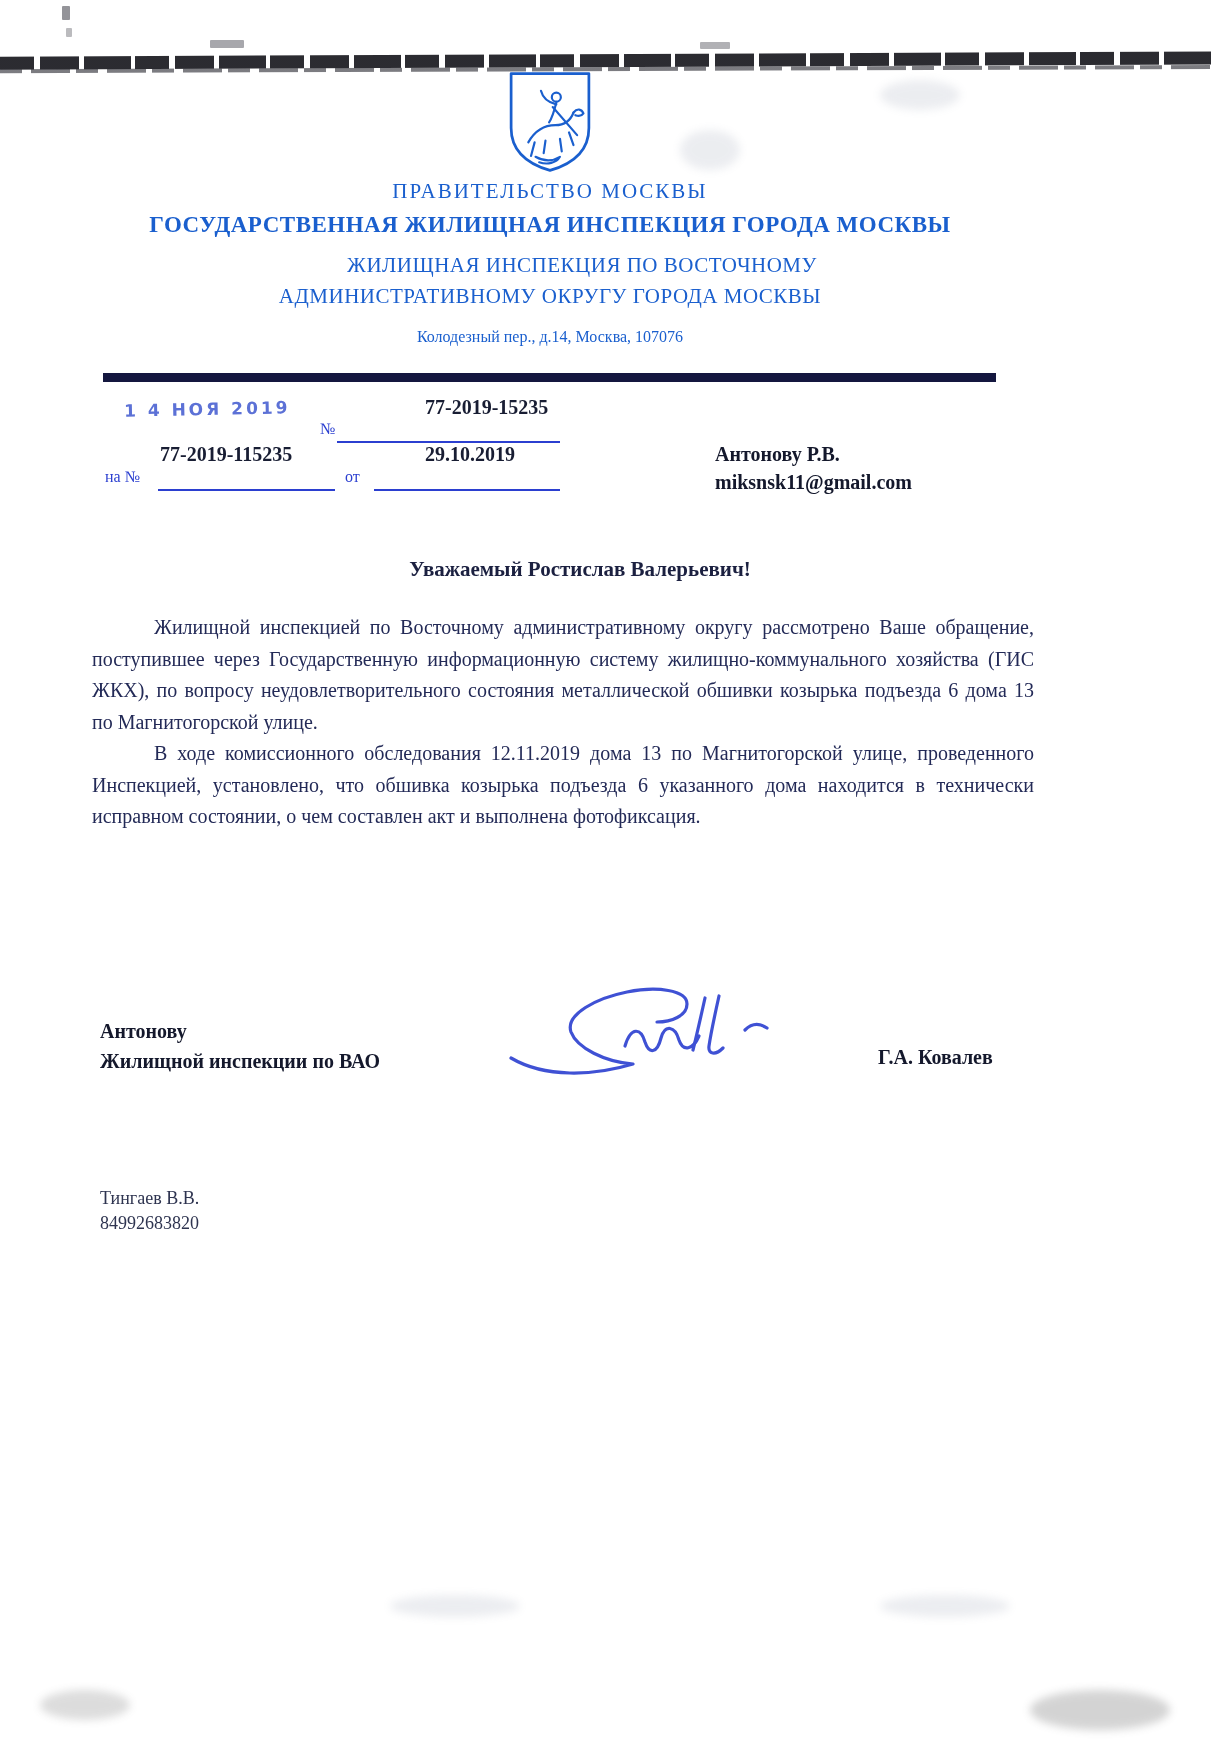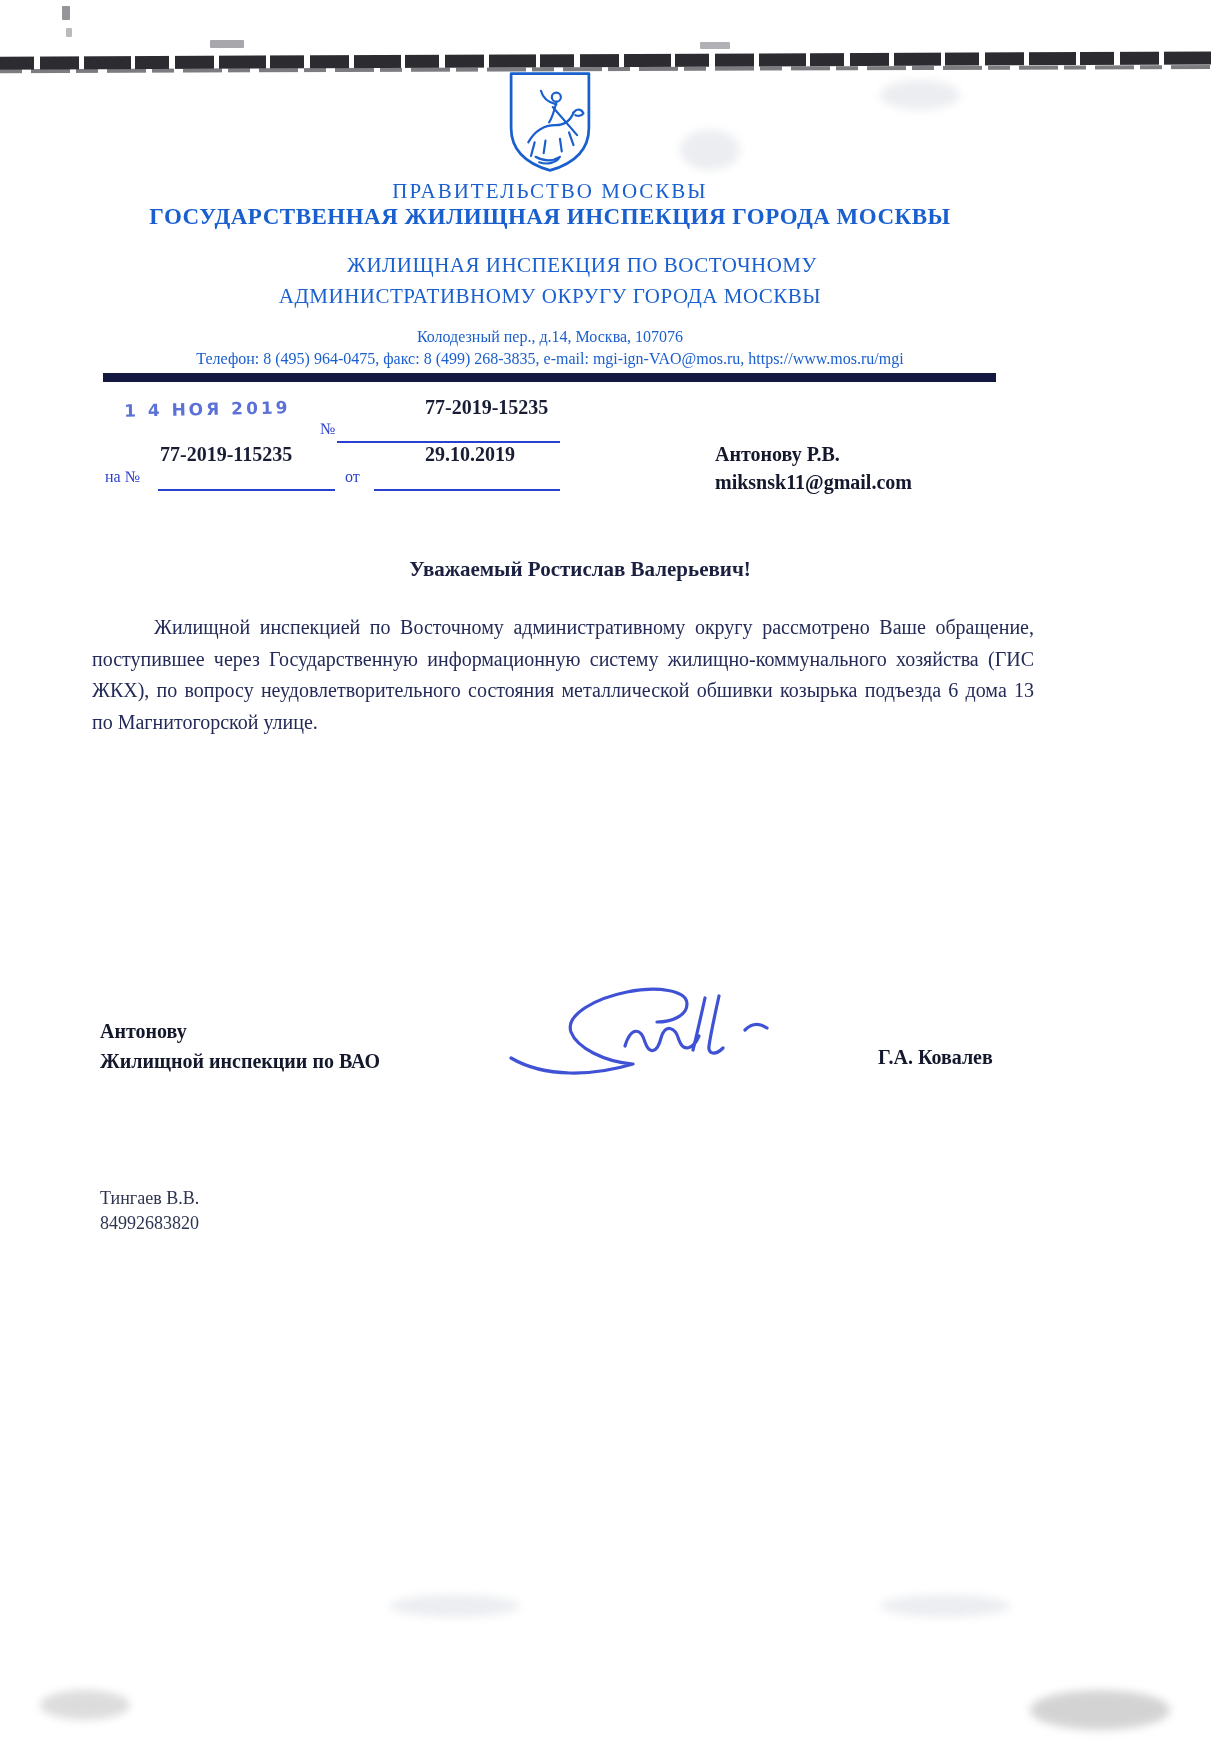--- a/index.html
+++ b/index.html
@@ -26,21 +26,21 @@
     background: repeating-linear-gradient(90deg,
       #24242c 0 22px, rgba(36,36,44,0) 22px 31px,
       #24242c 31px 70px, rgba(36,36,44,0) 70px 76px);
     transform: rotate(-0.2deg); opacity:.6;
   }
   .speck { position:absolute; background:#3c3c46; opacity:.55; border-radius:1px; }
   .smudge { position:absolute; background:#8a93a8; opacity:.16; filter:blur(4px); border-radius:50%; }
 
   
   .gov-title   { top:179px; font-size:21px; letter-spacing:2px; color:#1a5fce; }
-  .org-name    { top:204px; font-size:23px; font-weight:bold; color:#1a5fce; letter-spacing:.5px; }
+  .org-name    { top:212px; font-size:23px; font-weight:bold; color:#1a5fce; letter-spacing:.5px; }
   .division-1  { top:253px; font-size:21px; color:#1a5fce; letter-spacing:.5px;padding-left:32px; }
   .division-2  { top:284px; font-size:21px; color:#1a5fce; letter-spacing:.5px; }
   .address     { top:328px; font-size:16px; color:#1a5fce; }
   .contacts    { top:350px; font-size:16px; color:#1a5fce; }
   .header-rule { top:373px; left:103px; width:893px; height:9px; background:#14173f; }
 
   
   .stamp {
     top:399px; left:124px; font-family:"DejaVu Sans", sans-serif;
     font-size:17px; font-weight:bold; letter-spacing:3px;
@@ -105,41 +105,41 @@
         <path d="M34 96 C43 101 53 101 61 96 C57 103 47 105 38 102"></path>
       </g>
     </svg>
   </div>
 
   <div class="centered gov-title">ПРАВИТЕЛЬСТВО МОСКВЫ</div>
   <div class="centered org-name">ГОСУДАРСТВЕННАЯ ЖИЛИЩНАЯ ИНСПЕКЦИЯ ГОРОДА МОСКВЫ</div>
   <div class="centered division-1">ЖИЛИЩНАЯ ИНСПЕКЦИЯ ПО ВОСТОЧНОМУ</div>
   <div class="centered division-2">АДМИНИСТРАТИВНОМУ ОКРУГУ ГОРОДА МОСКВЫ</div>
   <div class="centered address">Колодезный пер., д.14, Москва, 107076</div>
-  <div class="centered contacts">Телефон: 8 (495) 964-0475, факс: 8 (499) 268-3835, e-mail: mgi-ign-VAO@mos.ru, https://www.mos.ru/mgi</div>
   <div class="abs header-rule"></div>
 
   <div class="abs stamp">1 4 НОЯ 2019</div>
   <div class="abs ref-bold" style="top:396px; left:425px;">77-2019-15235</div>
   <div class="abs ref-label" style="top:420px; left:320px;">№</div>
   <div class="abs blank-line" style="top:441px; left:337px; width:223px;"></div>
 
   <div class="abs ref-bold" style="top:443px; left:160px;">77-2019-115235</div>
   <div class="abs ref-bold" style="top:443px; left:425px;">29.10.2019</div>
   <div class="abs ref-label" style="top:468px; left:105px;">на №</div>
   <div class="abs blank-line" style="top:489px; left:158px; width:177px;"></div>
   <div class="abs ref-label" style="top:468px; left:345px;">от</div>
   <div class="abs blank-line" style="top:489px; left:374px; width:186px;"></div>
 
   <div class="abs recipient" style="top:443px; left:715px;">Антонову Р.В.</div>
   <div class="abs recipient" style="top:471px; left:715px;">miksnsk11@gmail.com</div>
 
   <div class="abs salutation">Уважаемый Ростислав Валерьевич!</div>
   <div class="abs body-text">
     <p>Жилищной инспекцией по Восточному административному округу рассмотрено Ваше обращение, поступившее через Государственную информационную систему жилищно-коммунального хозяйства (ГИС ЖКХ), по вопросу неудовлетворительного состояния металлической обшивки козырька подъезда 6 дома 13 по Магнитогорской улице.</p>
+    <p>В ходе комиссионного обследования 12.11.2019 дома 13 по Магнитогорской улице, проведенного Инспекцией, установлено, что обшивка козырька подъезда 6 указанного дома находится в технически исправном состоянии, о чем составлен акт и выполнена фотофиксация.</p>
   </div>
 
   <div class="abs sig-left">
     <div>Антонову</div>
     <div>Жилищной инспекции по ВАО</div>
   </div>
 
   <div class="abs sig-svg">
     <svg width="280" height="115" viewBox="0 0 280 115">
       <g fill="none" stroke="#2b3fd0" stroke-width="3.2" stroke-linecap="round" stroke-linejoin="round" opacity="0.9">

